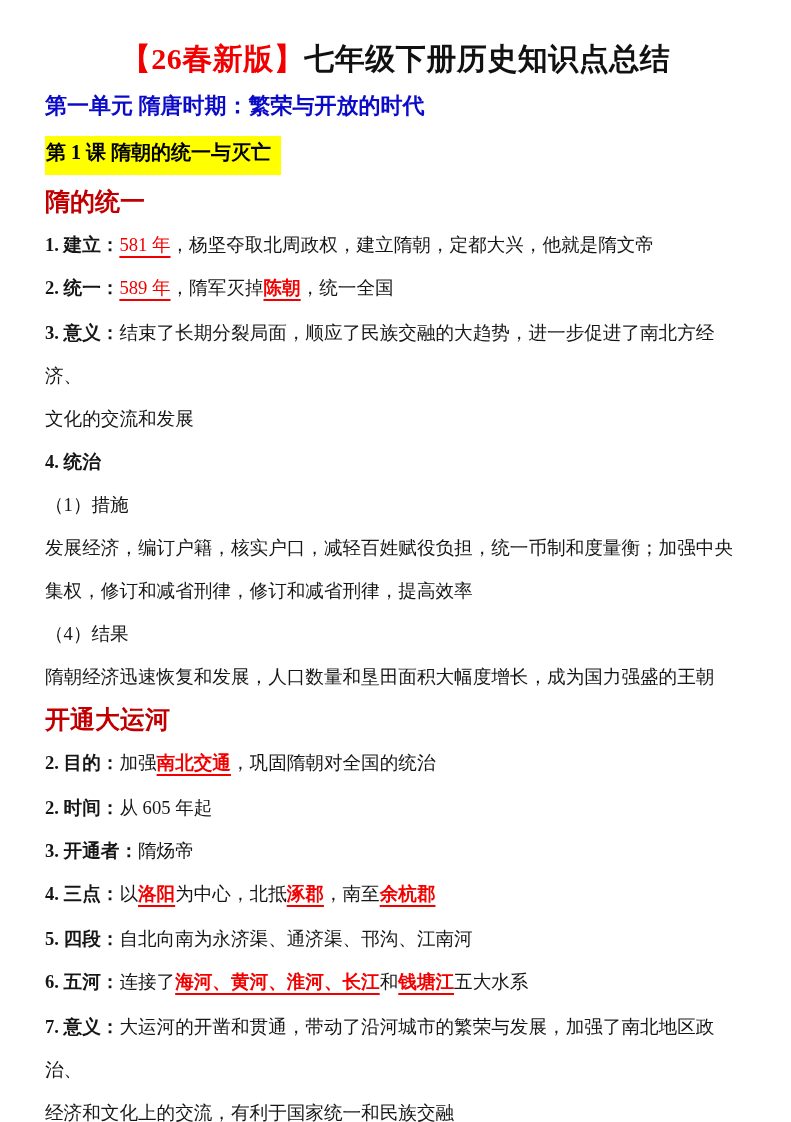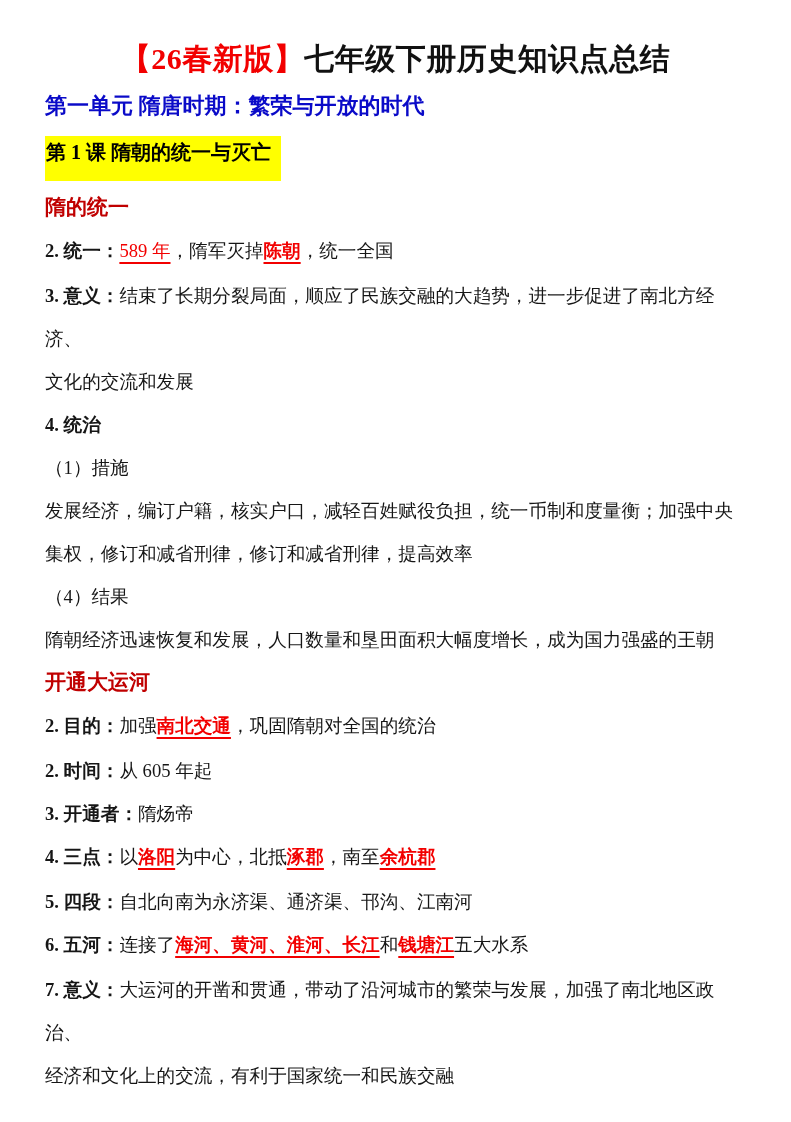--- a/index.html
+++ b/index.html
@@ -34,28 +34,28 @@
     line-height: 32px;
     color: var(--blue);
   }
   .lesson-wrap { margin: 14px 0 0 0; line-height: 30px; }
   .lesson {
     display: inline-block;
     background: var(--yellow);
     font-weight: bold;
     font-size: 20px;
     color: #000000;
-    padding: 1px 10px 14px 1px;
+    padding: 1px 10px 8px 1px;
   }
   .doc-body { margin-top: 5px; }
   .doc-body p { margin: 0; line-height: 43px; }
   .doc-body p.heading {
     color: var(--red-heading);
     font-weight: bold;
-    font-size: 21px;
+    font-size: 25px;
   }
   .b  { font-weight: bold; }
   .ru {
     color: var(--red-bright);
     text-decoration: underline;
     text-decoration-thickness: 1.6px;
     text-underline-offset: 5px;
   }
   .rbu {
     color: var(--red-bright);
@@ -72,20 +72,21 @@
 <div class="page" style="--red-bright: #f20000; --red-heading: #c00000; --blue: #0a0ac8; --yellow: #ffff00;">
   <h1 class="title">
     <span class="t-red">【26春新版】</span><span>七年级下册历史知识点总结</span>
   </h1>
   <h2 class="subtitle">第一单元 隋唐时期：繁荣与开放的时代</h2>
   <div class="lesson-wrap">
     <span class="lesson">第 1 课 隋朝的统一与灭亡</span>
   </div>
   <div class="doc-body" id="doc-body">
       <p class="heading"><span>隋的统一</span></p>
+      <p class="para"><span class="b">1. 建立：</span><span class="ru">581 年</span><span>，杨坚夺取北周政权，建立隋朝，定都大兴，他就是隋文帝</span></p>
       <p class="para"><span class="b">2. 统一：</span><span class="ru">589 年</span><span>，隋军灭掉</span><span class="rbu">陈朝</span><span>，统一全国</span></p>
       <p class="para"><span class="b">3. 意义：</span><span>结束了长期分裂局面，顺应了民族交融的大趋势，进一步促进了南北方经济、</span><br><span>文化的交流和发展</span></p>
       <p class="para"><span class="b">4. 统治</span></p>
       <p class="para"><span>（1）措施</span></p>
       <p class="para"><span>发展经济，编订户籍，核实户口，减轻百姓赋役负担，统一币制和度量衡；加强中央</span><br><span>集权，修订和减省刑律，修订和减省刑律，提高效率</span></p>
       <p class="para"><span>（4）结果</span></p>
       <p class="para"><span>隋朝经济迅速恢复和发展，人口数量和垦田面积大幅度增长，成为国力强盛的王朝</span></p>
       <p class="heading"><span>开通大运河</span></p>
       <p class="para"><span class="b">2. 目的：</span><span>加强</span><span class="rbu">南北交通</span><span>，巩固隋朝对全国的统治</span></p>
       <p class="para"><span class="b">2. 时间：</span><span>从 605 年起</span></p>

